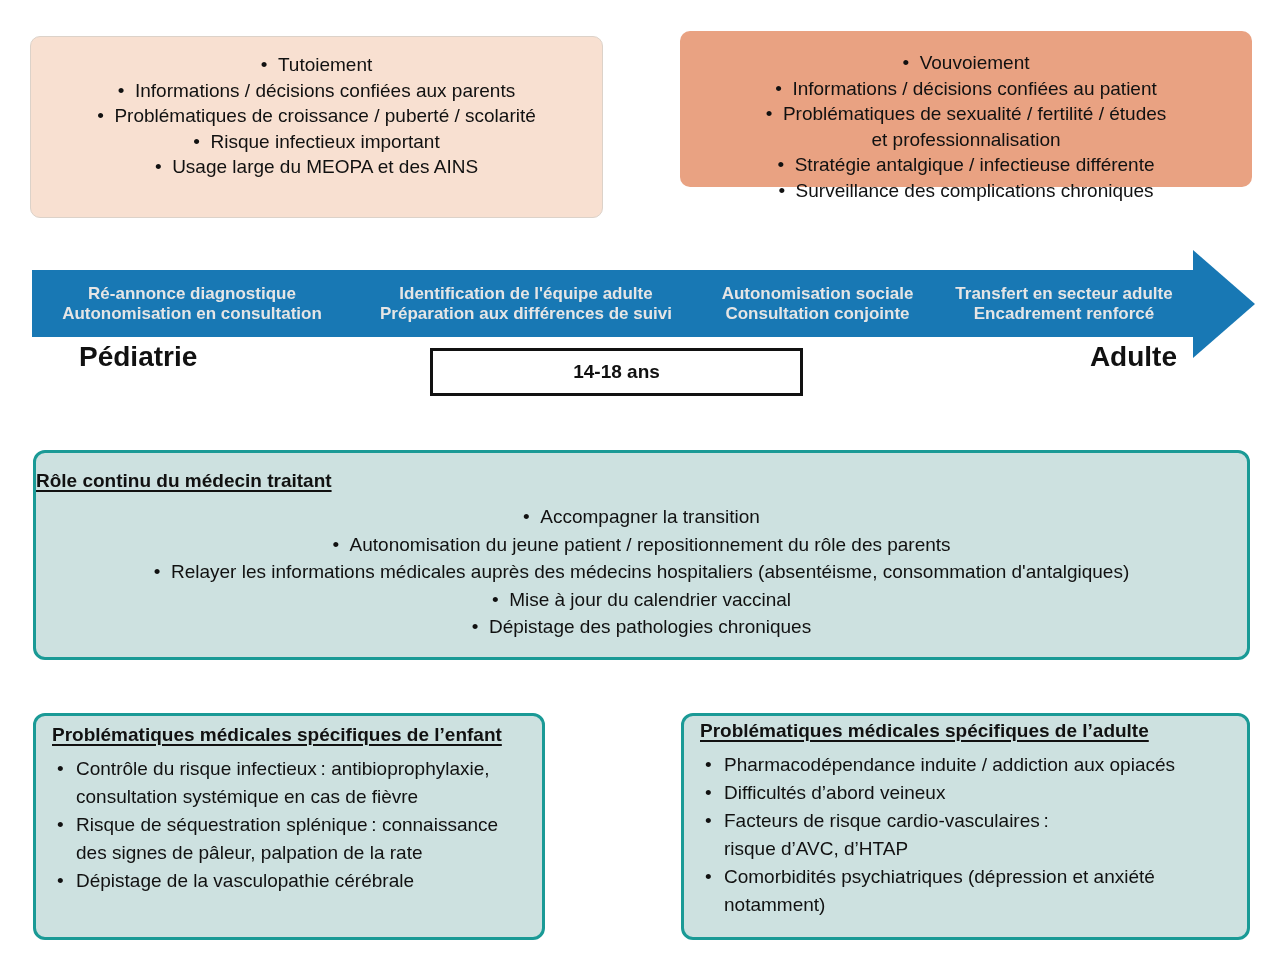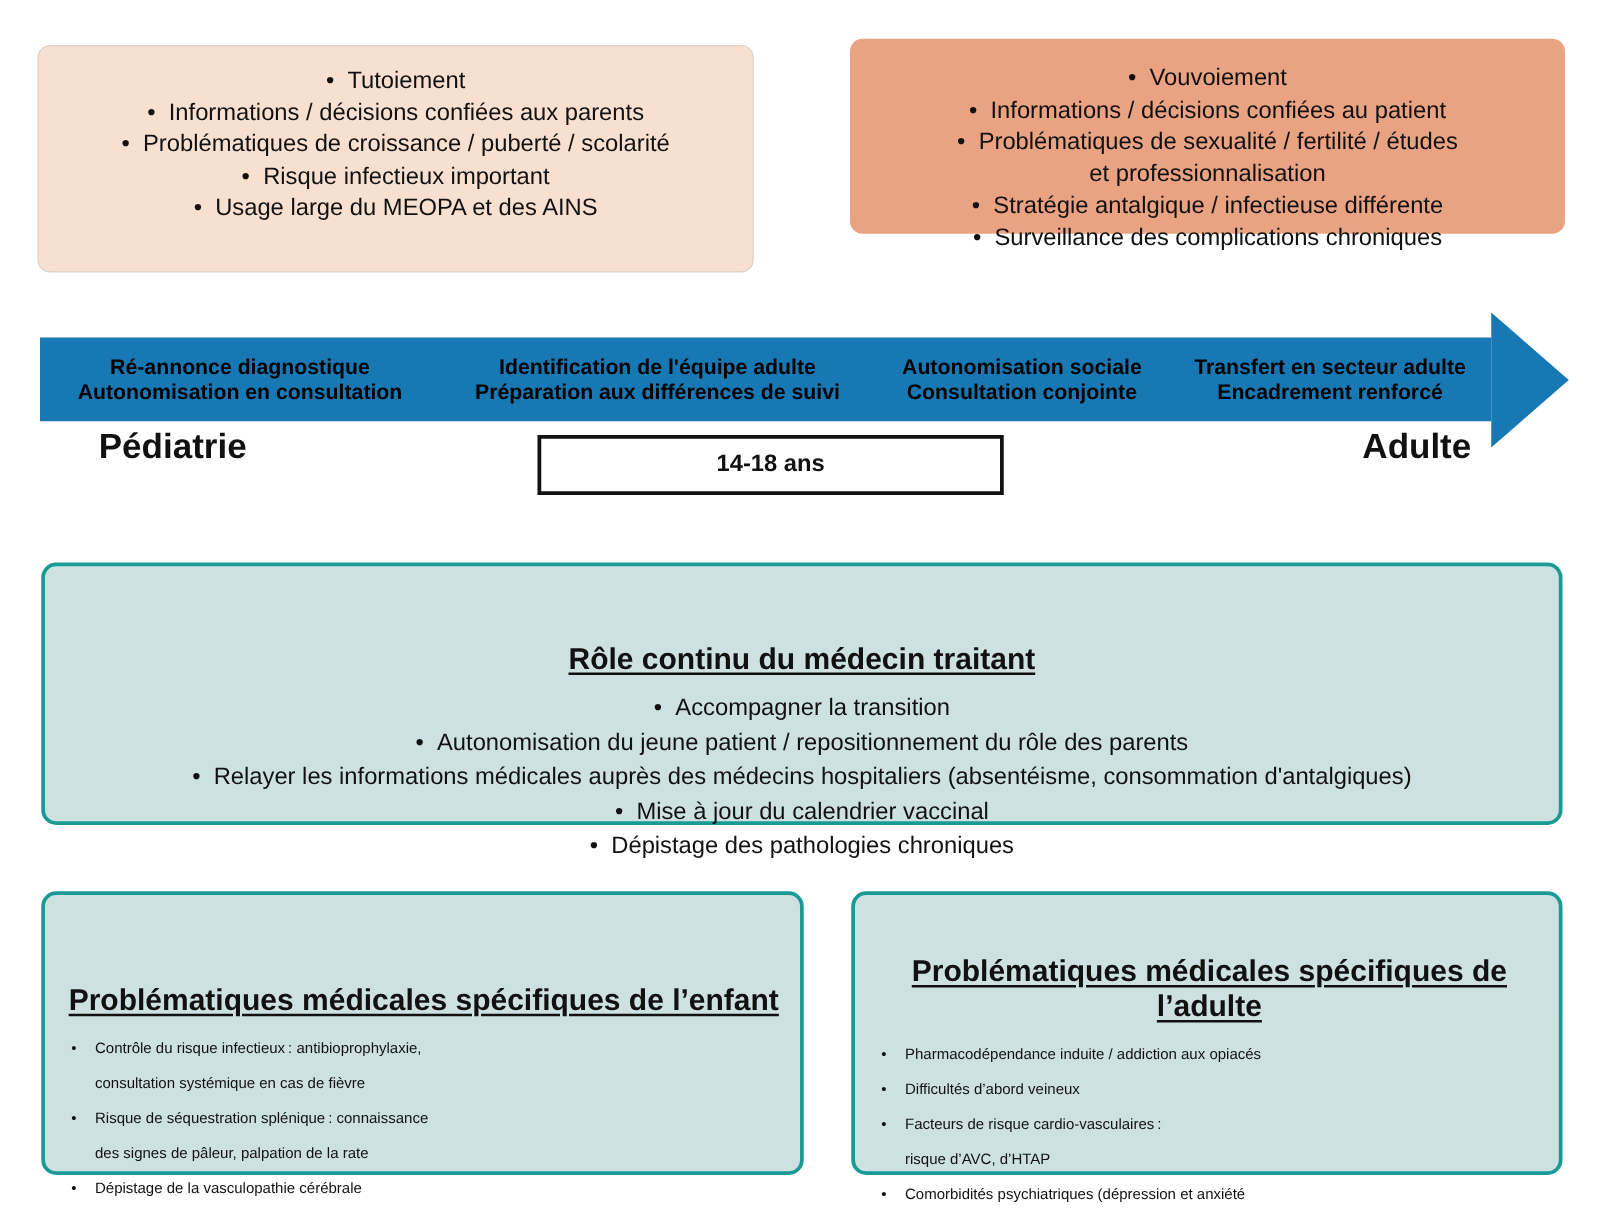--- a/index.html
+++ b/index.html
@@ -30,21 +30,21 @@
   .arrow-band{
     position:absolute;left:0;top:20px;width:1161px;height:67px;
     background:var(--blue,#1878b4);display:flex;align-items:center;
   }
   .arrow-head{
     position:absolute;left:1161px;top:0;width:0;height:0;
     border-top:54px solid transparent;border-bottom:54px solid transparent;
     border-left:62px solid var(--blue,#1878b4);
   }
   .stage{
-    color:#000000;font-weight:bold;font-size:17px;line-height:20px;
+    color:#e5e5e5;font-weight:bold;font-size:17px;line-height:20px;
     text-align:center;white-space:nowrap;
   }
   .stage-1{width:320px;} .stage-2{width:348px;} .stage-3{width:235px;} .stage-4{width:258px;}
 
   .side-label{
     font-size:28px;font-weight:bold;line-height:24px;margin-left:47px;
   }
   .ped-label{left:32px;top:345px;}
   .adult-label{top:345px;right:103px;}
 
@@ -55,33 +55,33 @@
     font-size:19px;font-weight:bold;
   }
 
   
   .teal-box{
     background:var(--teal-fill,#cde1e0);
     border:3px solid var(--teal-border,#1a9a96);
     border-radius:12px;
   }
   .box-title{
-    font-size:24px;font-weight:bold;text-align:center;
-    text-decoration:underline;text-decoration-thickness:2px;text-underline-offset:3px;margin-top:44px;
+    font-size:19px;font-weight:bold;text-align:left;
+    text-decoration:underline;text-decoration-thickness:2px;text-underline-offset:3px;
   }
   .gp-box{left:33px;top:450px;width:1217px;height:210px;padding-top:17px;text-align:center;}
   .gp-box .box-title{margin-bottom:11px;}
   .gp-item{font-size:19px;line-height:27.6px;white-space:pre-line;}
   .gp-item::before{content:"\2022\00a0\00a0";}
 
-  .child-box{left:33px;top:713px;width:610px;height:227px;padding:27px 14px 0 16px;}
+  .child-box{left:33px;top:713px;width:512px;height:227px;padding:8px 14px 0 16px;}
   .adult-box{left:681px;top:713px;width:569px;height:227px;padding:4px 12px 0 16px;}
   .bullet-list{margin:9px 0 0 0;padding:0;list-style:none;}
   .bullet-item{
-    position:relative;padding-left:24px;font-size:12px;line-height:28px;
+    position:relative;padding-left:24px;font-size:19px;line-height:28px;
     white-space:pre-line;
   }
   .bullet-item::before{content:"\2022";position:absolute;left:5px;top:0;}
 </style>
 </head>
 <body>
 
 <div class="canvas">
 
   <div class="abs peach-box">

